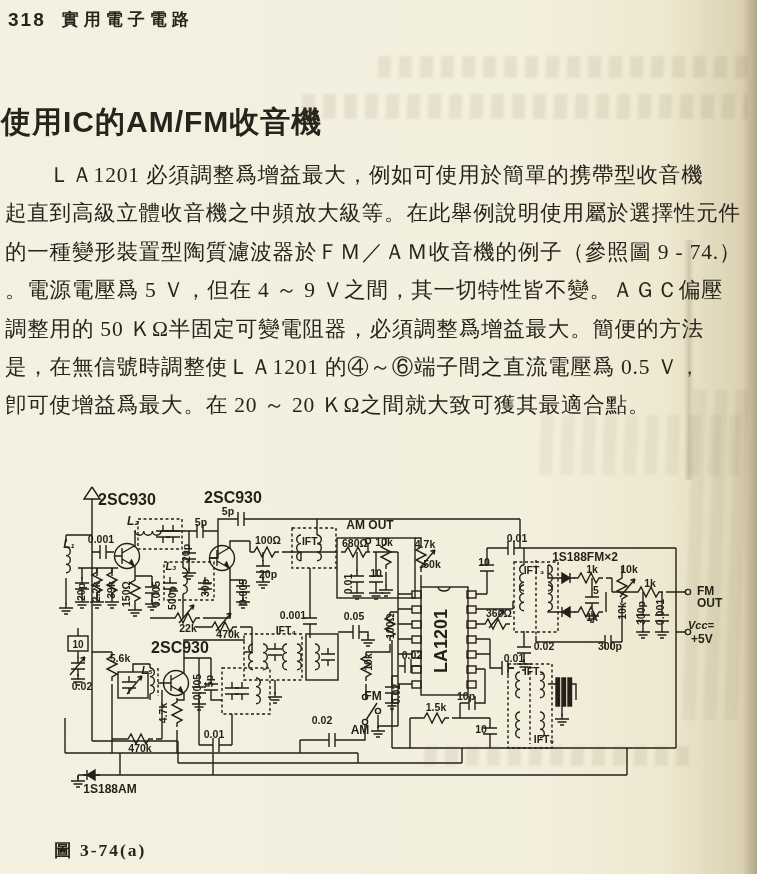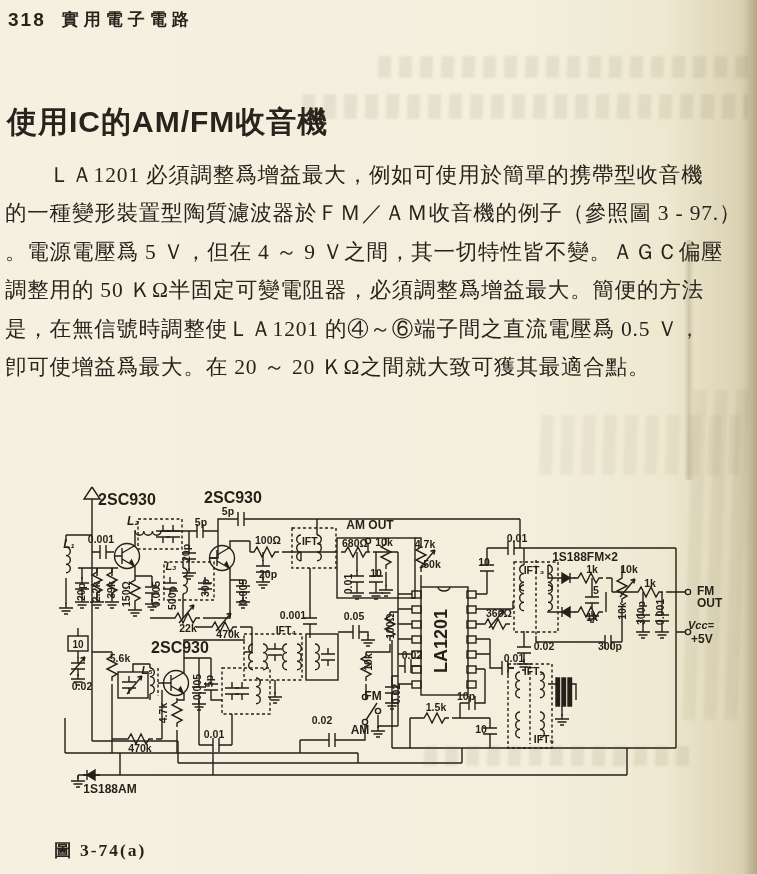--- a/index.html
+++ b/index.html
@@ -2,21 +2,21 @@
 <html><head>
 <meta charset="utf-8">
 <style>
   html,body{margin:0;padding:0;background:#888;}
   .page{position:relative;width:757px;height:874px;overflow:hidden;
     background:linear-gradient(90deg,#f5f1e1 0%,#f3efdd 70%,#eee8d0 88%,#ddd4b6 97%,#cfc5a4 100%);
     color:#28241d;font-family:"Liberation Serif",serif;}
   .hdr{position:absolute;top:8px;left:8px;display:flex;align-items:center;gap:16px;}
   .hdr .num{font-family:"Liberation Sans",sans-serif;font-weight:700;font-size:19px;letter-spacing:2px;}
   .hdr .book{font-size:17px;font-weight:700;letter-spacing:5px;}
-  .title{position:absolute;top:82px;left:7px;font-family:"Liberation Sans",sans-serif;
+  .title{position:absolute;top:82px;left:1px;font-family:"Liberation Sans",sans-serif;
     font-weight:700;font-size:30px;letter-spacing:1px;white-space:nowrap;}
   .bodytxt{position:absolute;top:156px;left:5px;width:748px;}
   .bodytxt .ln{font-size:21.5px;line-height:38.4px;letter-spacing:0.8px;white-space:nowrap;font-weight:500;}
   .bodytxt .ln.indent{padding-left:44px;}
   .fig{position:absolute;left:0;top:0;}
   svg text{font-family:"Liberation Sans",sans-serif;fill:#241f18;}
   .cap{position:absolute;top:838px;left:54px;font-size:17.5px;font-weight:700;letter-spacing:2px;display:flex;gap:38px;flex-direction:column;}
   .ghost{position:absolute;opacity:.11;filter:blur(1.2px);transform:skewX(-2deg);
     background:repeating-linear-gradient(90deg,rgba(90,80,50,.8) 0 13px,transparent 13px 21px);}
   .crease{position:absolute;left:684px;top:240px;width:10px;height:240px;
@@ -31,21 +31,22 @@
 
   <div class="hdr">
     <span class="num">318</span>
     <span class="book">實用電子電路</span>
   </div>
 
   <h1 class="title">使用IC的AM/FM收音機</h1>
 
   <div class="bodytxt">
     <div class="ln indent">ＬＡ1201 必須調整爲增益最大，例如可使用於簡單的携帶型收音機</div>
-    <div class="ln">的一種變形裝置型陶質濾波器於ＦＭ／ＡＭ收音機的例子（參照圖 3 - 97.）</div>
+    <div class="ln">起直到高級立體收音機之中頻放大級等。在此舉例說明使用屬於選擇性元件</div>
+    <div class="ln">的一種變形裝置型陶質濾波器於ＦＭ／ＡＭ收音機的例子（參照圖 9 - 74.）</div>
     <div class="ln">。電源電壓爲 5 Ｖ，但在 4 ～ 9 Ｖ之間，其一切特性皆不變。ＡＧＣ偏壓</div>
     <div class="ln">調整用的 50 ＫΩ半固定可變電阻器，必須調整爲增益最大。簡便的方法</div>
     <div class="ln">是，在無信號時調整使ＬＡ1201 的④～⑥端子間之直流電壓爲 0.5 Ｖ，</div>
     <div class="ln">卽可使增益爲最大。在 20 ～ 20 ＫΩ之間就大致可獲其最適合點。</div>
   </div>
 
   <svg class="fig" width="757" height="874" viewBox="0 0 757 874">
     <defs>
       <g id="rh">
           <path d="M-16 0h4l3 -5l5 10l5 -10l5 10l3 -5h4"></path>

